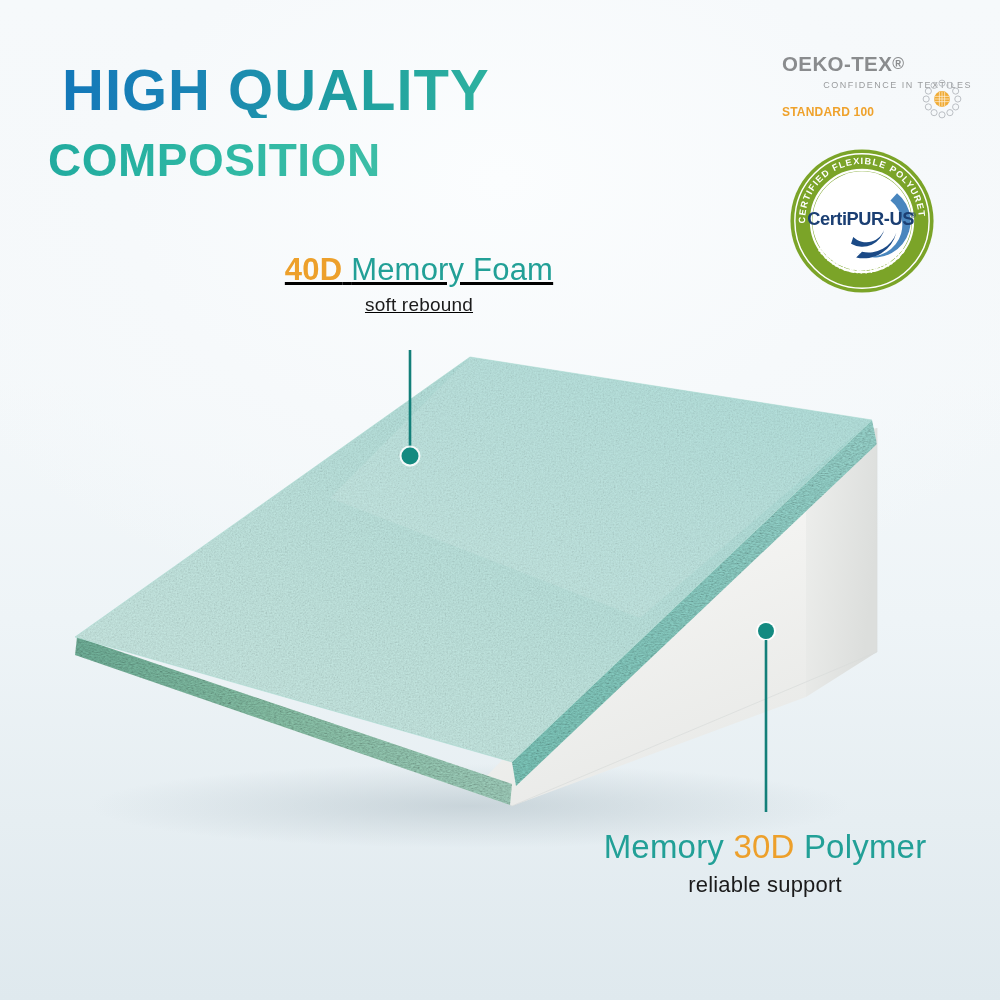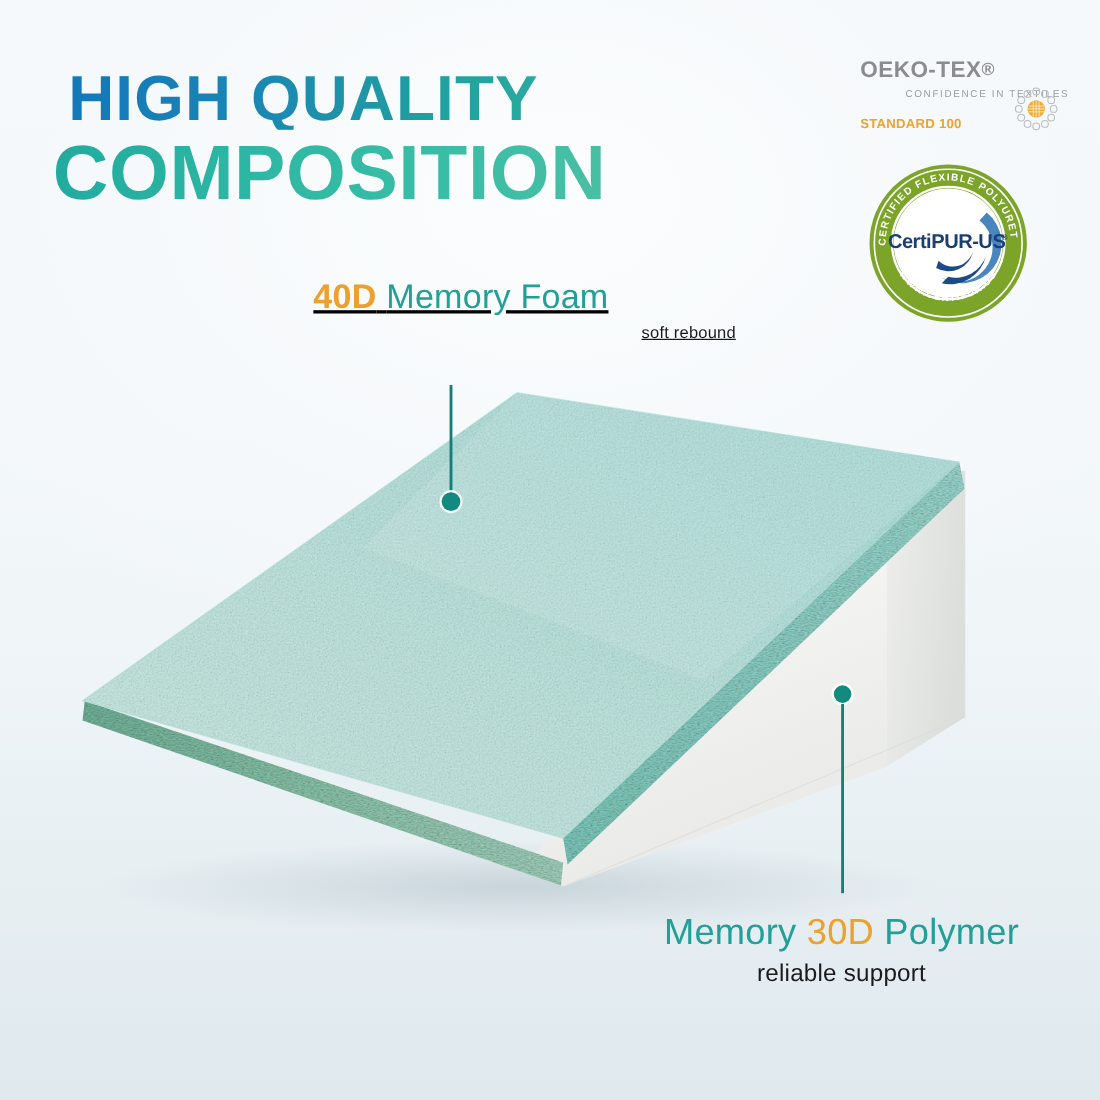--- a/index.html
+++ b/index.html
@@ -38,23 +38,23 @@
     -webkit-text-fill-color: transparent;
     white-space: nowrap;
   }
   .headline .l1 {
     font-size: 58px;
     letter-spacing: 1px;
     background-image: linear-gradient(95deg, #1378b9 0%, #1a85b5 32%, #20a09f 68%, #2eb2a0 100%);
     margin-left: 14px;
   }
   .headline .l2 {
-    font-size: 70px;
+    font-size: 46px;
     letter-spacing: 0.5px;
-    margin-top: 6px;
+    margin-top: 20px;
     background-image: linear-gradient(95deg, #21ab9f 0%, #2fb8a4 40%, #3bbda6 72%, #49bfa4 100%);
   }
 
   
   .oeko {
     position: absolute;
     left: 782px;
     top: 52px;
     width: 190px;
     text-align: left;
@@ -114,26 +114,25 @@
   }
   .callout-top .title {
     font-size: 31px;
     font-weight: 400;
     color: #22a097;
     white-space: nowrap;
     letter-spacing: 0.2px;
   }
   .callout-top .title b { color:#eda02b; font-weight:700; }
   .callout-top .sub {
-    font-size: 15px;
+    font-size: 19px;
     color: #1b1b1b;
     margin-top: 6px;
     letter-spacing: 0.2px;
     white-space: nowrap;
-    text-align: right;
   }
 
   
   .callout-bottom {
     position: absolute;
     left: 515px;
     top: 828px;
     width: 500px;
     text-align: center;
   }

